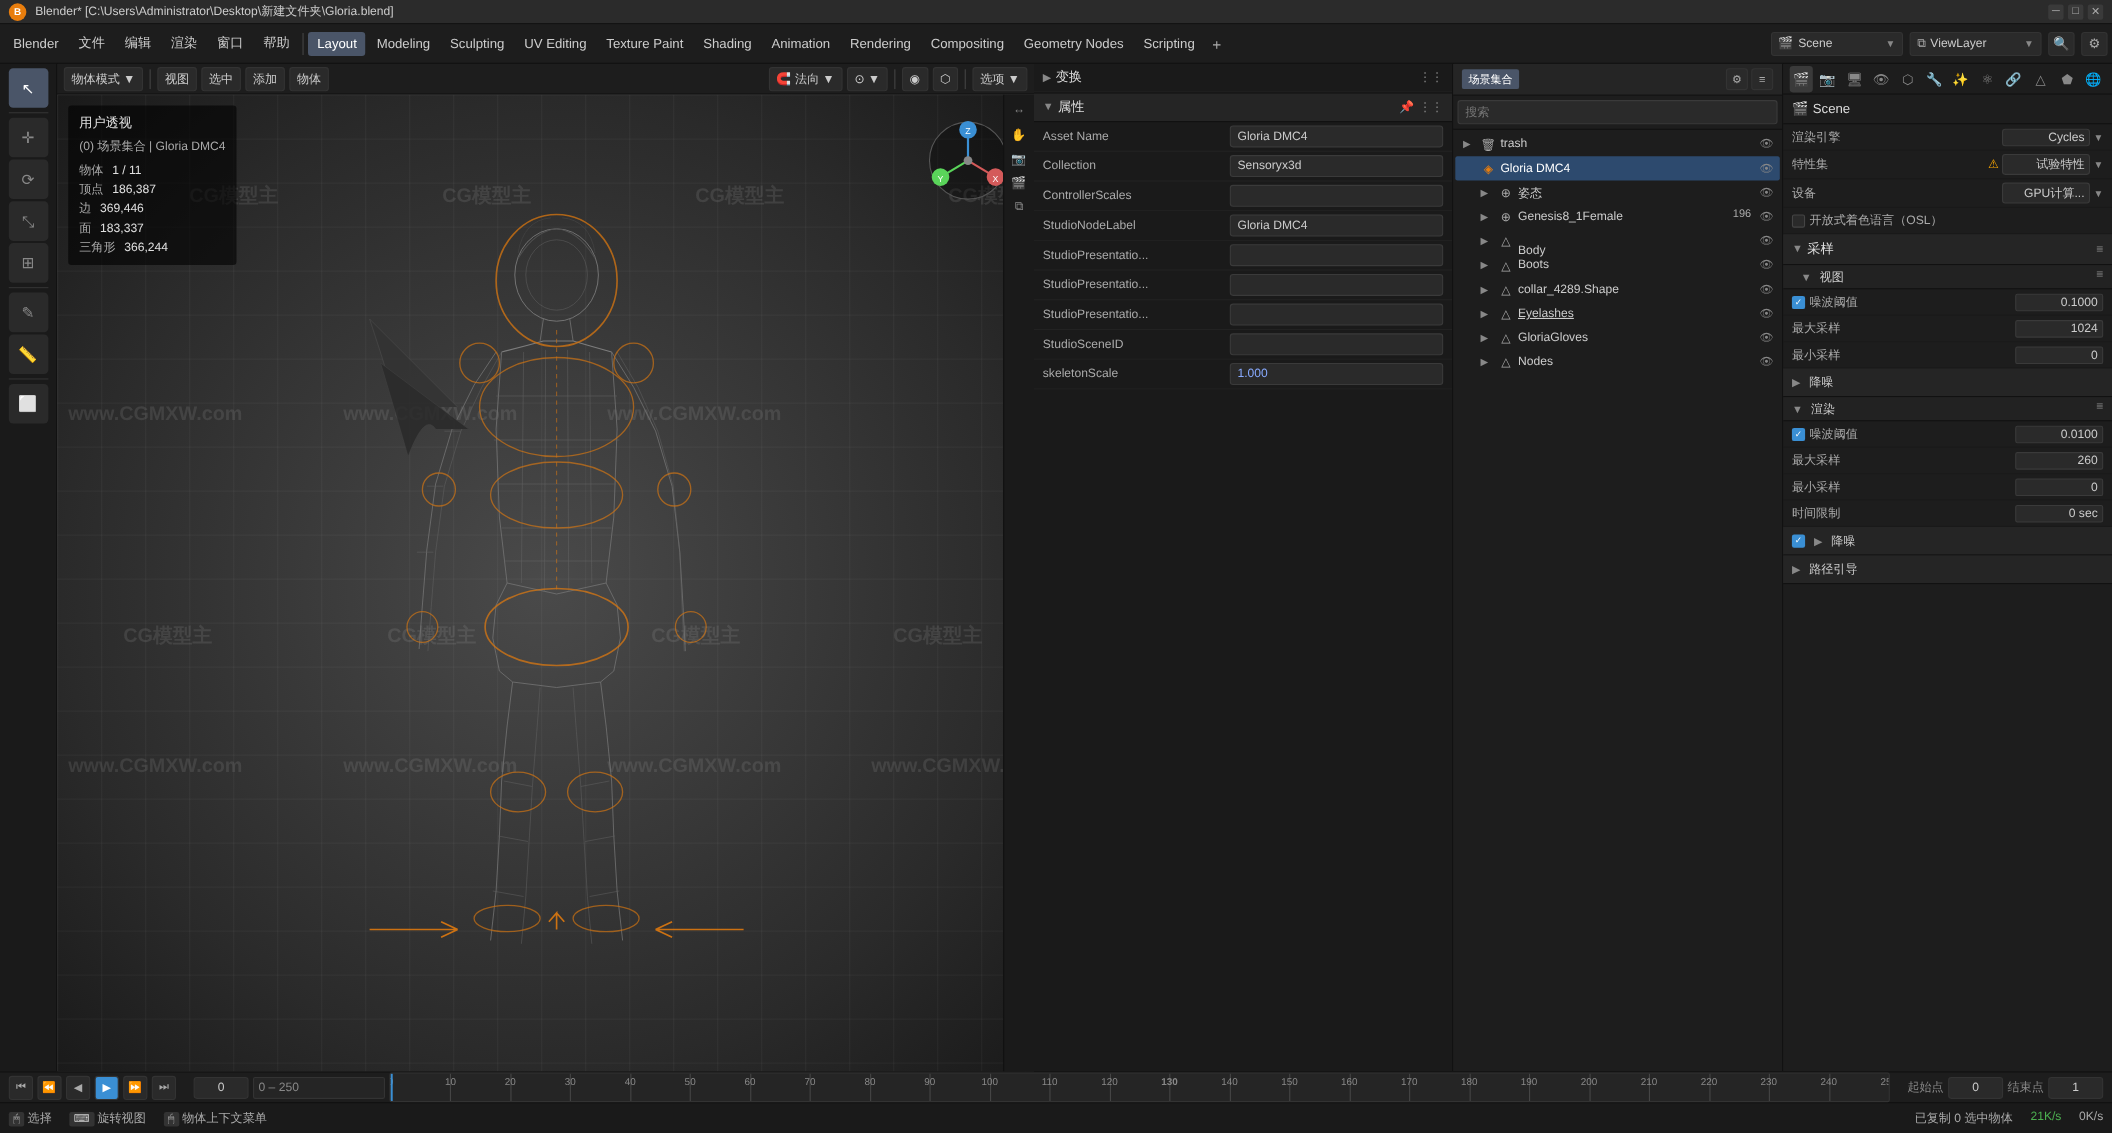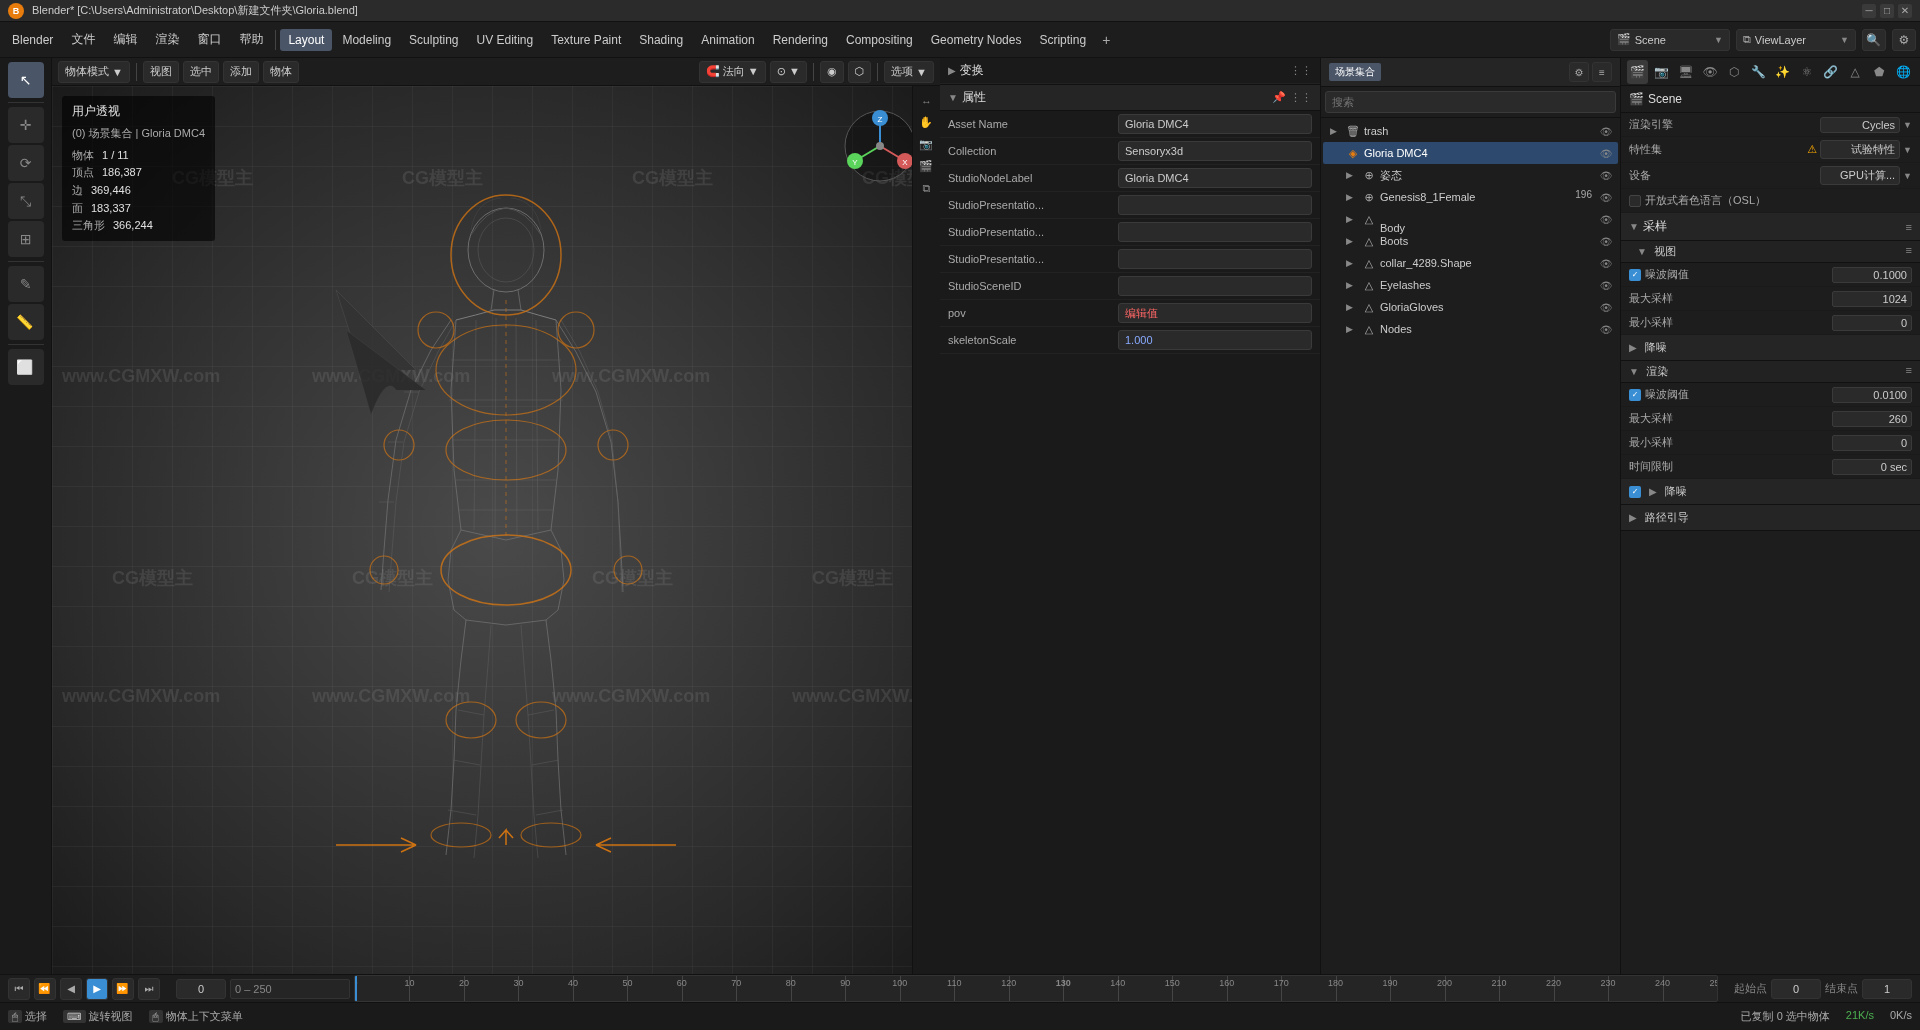--- a/index.html
+++ b/index.html
@@ -807,42 +807,42 @@
           <div id="prop-rows-container">
               <div class="prop-row">
                 <span class="prop-label">Asset Name</span>
                 <span class="prop-value ">Gloria DMC4</span>
               </div>
               <div class="prop-row">
                 <span class="prop-label">Collection</span>
                 <span class="prop-value ">Sensoryx3d</span>
               </div>
               <div class="prop-row">
+                <span class="prop-label">ControllerScales</span>
+                <span class="prop-value "></span>
+              </div>
+              <div class="prop-row">
                 <span class="prop-label">StudioNodeLabel</span>
                 <span class="prop-value ">Gloria DMC4</span>
               </div>
               <div class="prop-row">
                 <span class="prop-label">StudioPresentatio...</span>
                 <span class="prop-value "></span>
               </div>
               <div class="prop-row">
                 <span class="prop-label">StudioPresentatio...</span>
                 <span class="prop-value "></span>
               </div>
               <div class="prop-row">
                 <span class="prop-label">StudioPresentatio...</span>
                 <span class="prop-value "></span>
               </div>
               <div class="prop-row">
                 <span class="prop-label">StudioSceneID</span>
                 <span class="prop-value "></span>
-              </div>
-              <div class="prop-row">
-                <span class="prop-label">pov</span>
-                <span class="prop-value error">编辑值</span>
               </div>
               <div class="prop-row">
                 <span class="prop-label">skeletonScale</span>
                 <span class="prop-value number">1.000</span>
               </div>
             </div>
         </div>
       </div>
 
       <div id="scene-panel">
@@ -924,21 +924,21 @@
                 <span class="outliner-icon" style="color: rgb(170, 170, 170);">△</span>
                 <span class="outliner-label" style="color: rgb(204, 204, 204);">collar_4289.Shape</span>
                 <div class="outliner-actions">
                   <div class="outliner-action-btn">👁</div>
                 </div>
               </div>
               <div class="outliner-item">
                 <span class="outliner-indent" style="width: 16px; display: inline-block;"></span>
                 <span class="outliner-arrow">▶</span>
                 <span class="outliner-icon" style="color: rgb(170, 170, 170);">△</span>
-                <span class="outliner-label" style="color: rgb(204, 204, 204);">Eyelashes</span>
+                <span class="outliner-label" style="color: rgb(204, 204, 204); text-decoration: underline;">Eyelashes</span>
                 <div class="outliner-actions">
                   <div class="outliner-action-btn">👁</div>
                 </div>
               </div>
               <div class="outliner-item">
                 <span class="outliner-indent" style="width: 16px; display: inline-block;"></span>
                 <span class="outliner-arrow">▶</span>
                 <span class="outliner-icon" style="color: rgb(170, 170, 170);">△</span>
                 <span class="outliner-label" style="color: rgb(204, 204, 204);">GloriaGloves</span>
                 <div class="outliner-actions">

